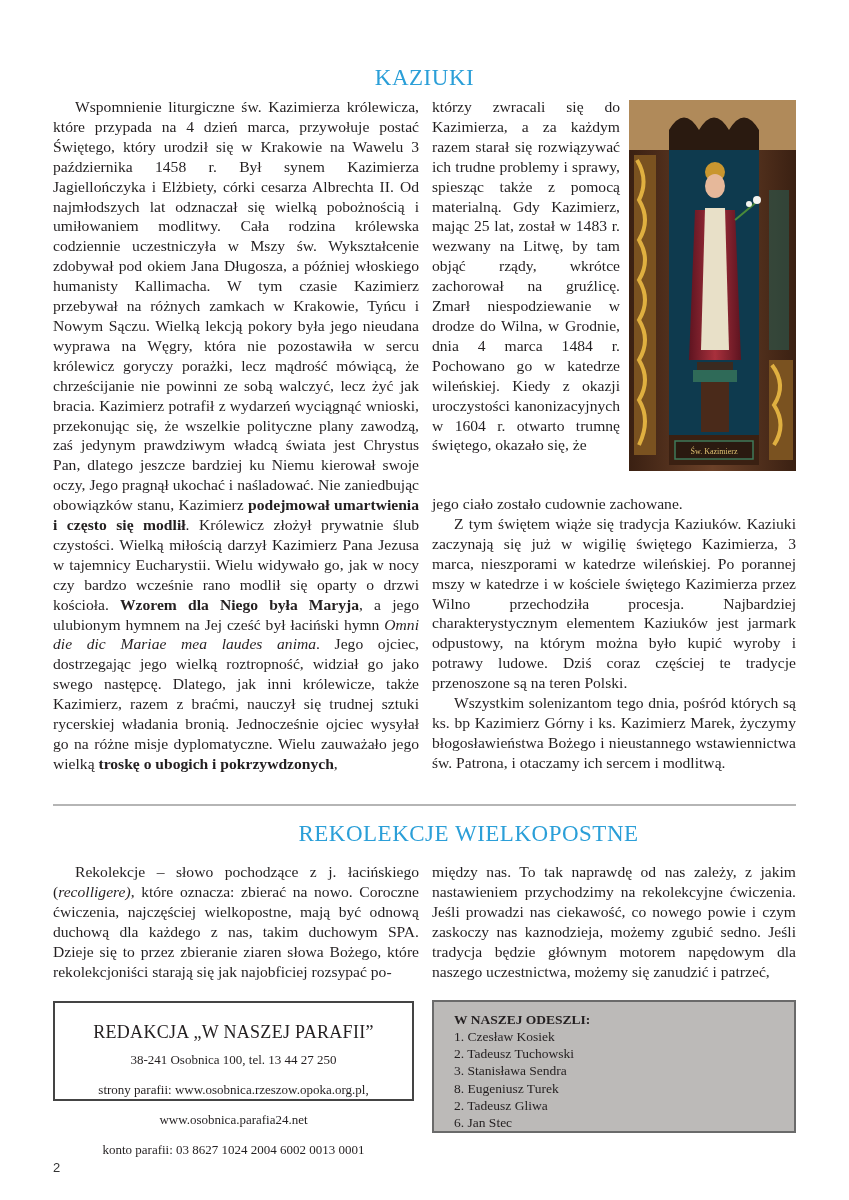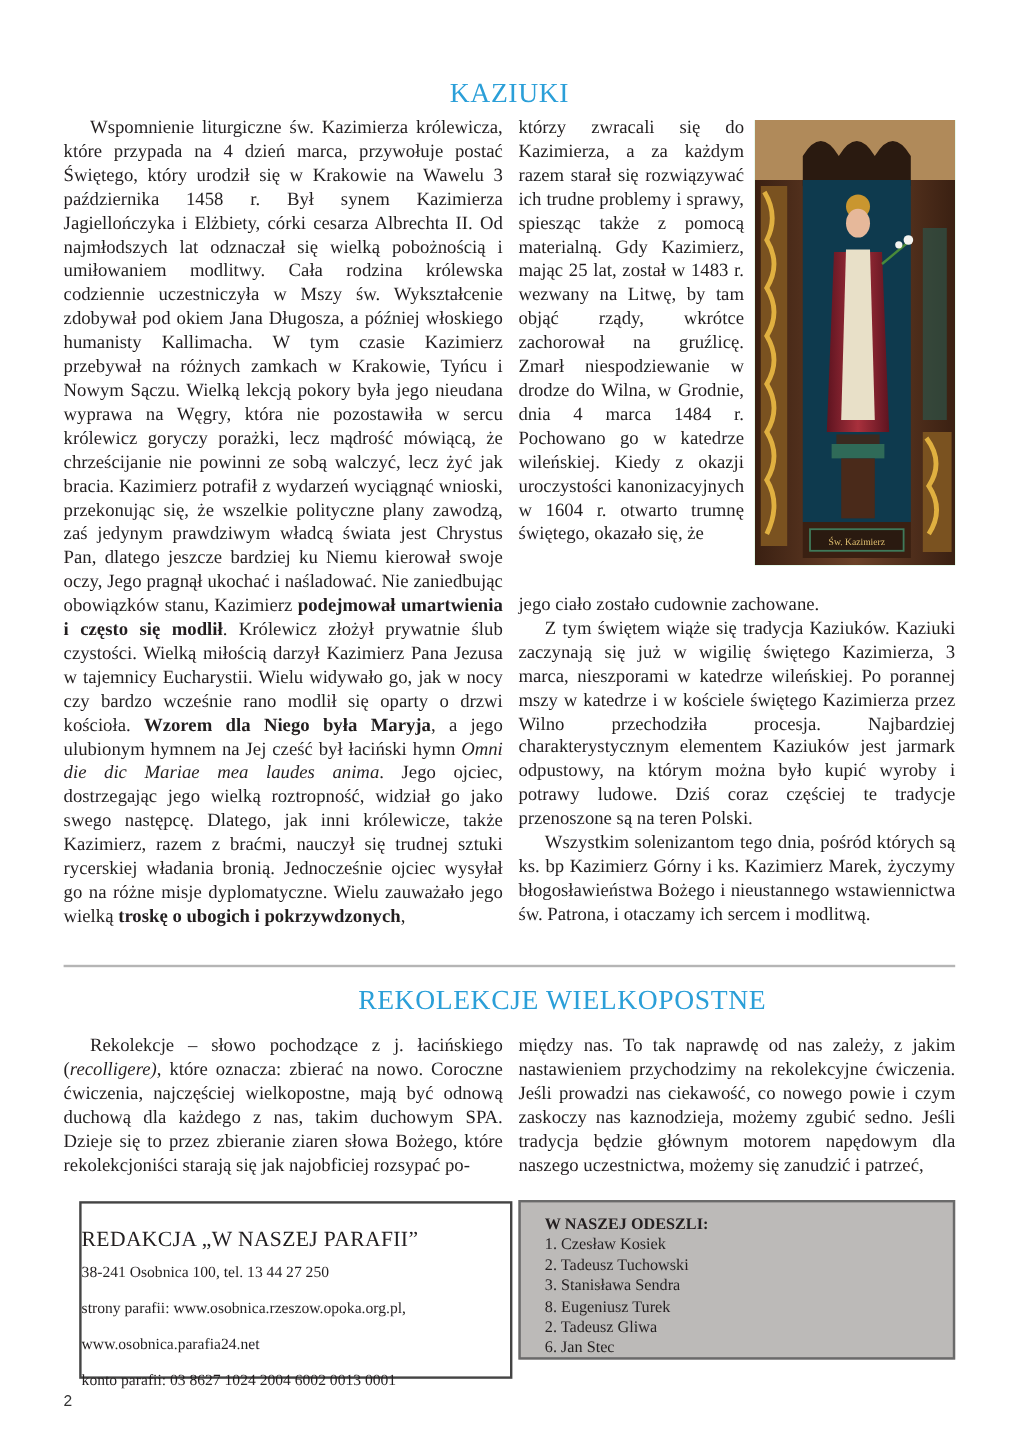--- a/index.html
+++ b/index.html
@@ -13,22 +13,22 @@
   .col p { margin:0; text-indent:22px; }
   .col p.noind { text-indent:0; }
   .c1 { left:53px; top:97px; width:366px; }
   .c2 { left:432px; top:97px; width:188px; }
   .c3 { left:432px; top:494px; width:364px; }
   .c4 { left:53px; top:862px; width:366px; }
   .c5 { left:432px; top:862px; width:364px; }
   .photo { position:absolute; left:629px; top:100px; width:167px; height:371px;
            background:#86efac; overflow:hidden; }
   .rule { position:absolute; left:53px; top:804px; width:743px; height:2px; background:#b5b5b5; }
-  .box1 { position:absolute; left:66px; top:1001px; width:361px; height:148px;
-          border:2px solid #444; background:#fff; box-sizing:border-box; }
+  .box1 { position:absolute; left:53px; top:1001px; width:361px; height:100px;
+          border:2px solid #444; background:#fff; text-align:center; box-sizing:border-box; }
   .box1 .h { font-size:18px; margin-top:19px; letter-spacing:0.3px; }
   .box1 .l { font-size:13px; line-height:17px;margin-top:13px; }
   .box1 .l.first { margin-top:8px; }
   .box2 { position:absolute; left:432px; top:1000px; width:364px; height:133px;
           border:2px solid #6a6a6a; background:#bcbab8; box-sizing:border-box;
           padding:9px 0 0 20px; }
   .box2 .h { font-weight:bold; font-size:13.5px; line-height:17px; }
   .box2 .li { font-size:13.5px; line-height:17.2px; }
   .pagenum { position:absolute; left:53px; top:1160px; font-size:13px; color:#333;
              font-family:"Liberation Sans","DejaVu Sans",sans-serif; }

